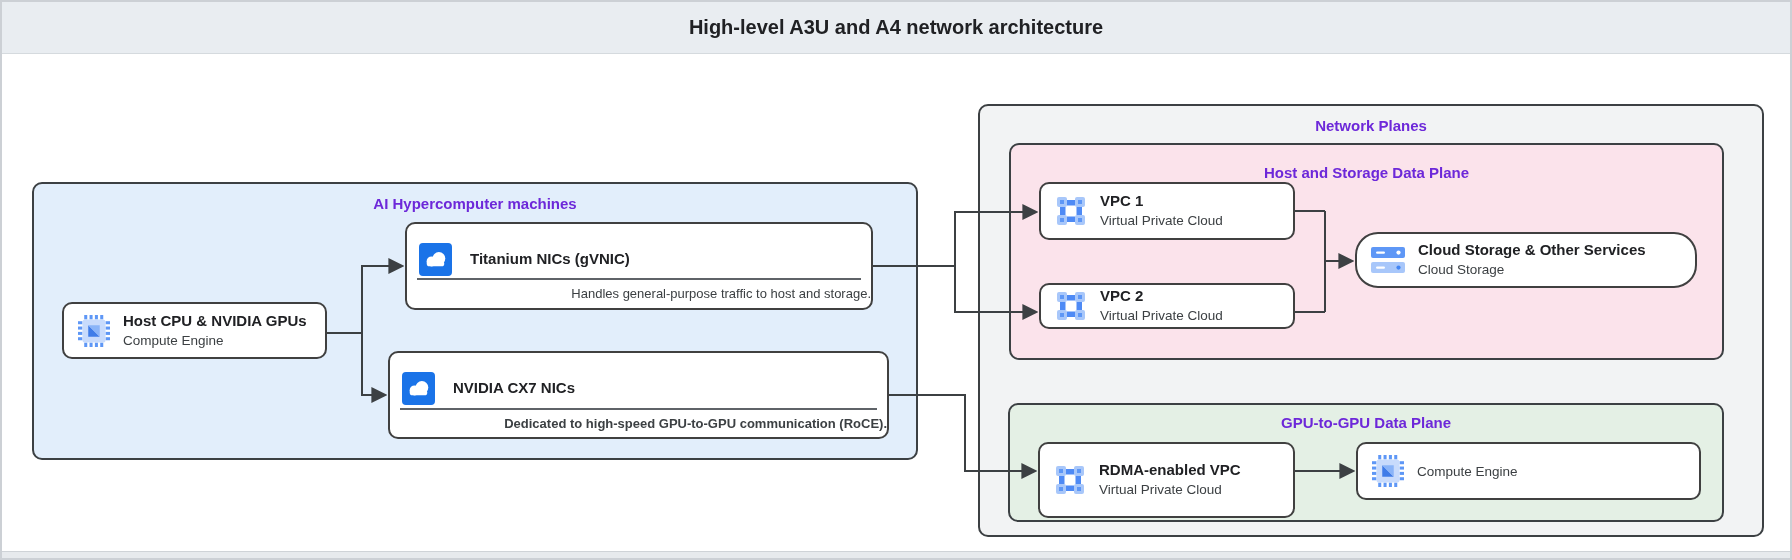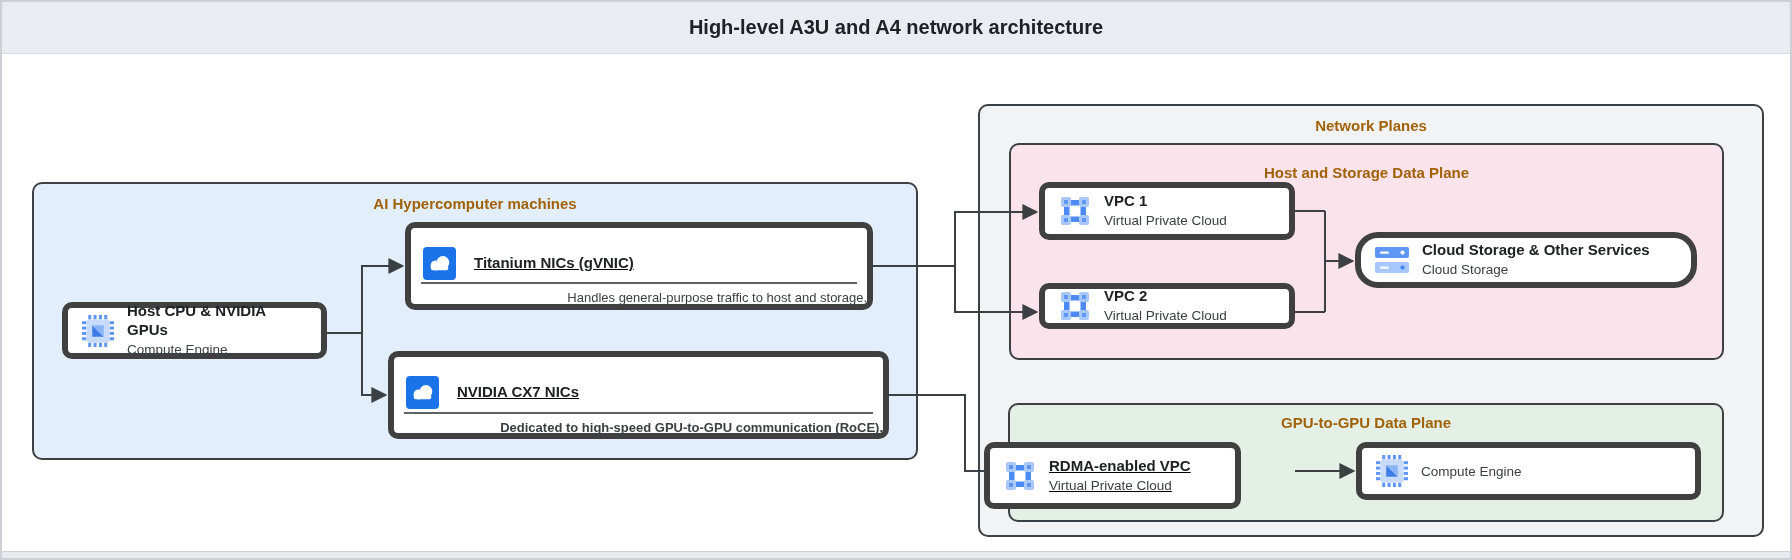--- a/index.html
+++ b/index.html
@@ -2,33 +2,33 @@
 <html><head>
 <meta charset="utf-8">
 <style>
   html,body{margin:0;padding:0;background:#ffffff;font-family:"Liberation Sans","DejaVu Sans",sans-serif;}
   .stage{position:relative;width:1792px;height:560px;background:#ffffff;border:2px solid #ccd0d5;box-sizing:border-box;overflow:hidden;}
   .header{position:absolute;left:0;top:0;width:100%;height:52px;background:#e9edf1;border-bottom:1px solid #d5dade;box-sizing:border-box;}
   .header-title{width:100%;text-align:center;line-height:50px;font-size:20px;font-weight:700;color:#202124;}
   .footer-strip{position:absolute;left:0;bottom:0;width:100%;height:7px;background:#e7eaed;border-top:1px solid #cfd3d7;box-sizing:border-box;}
 
   .container{position:absolute;border:2px solid #3c4043;border-radius:10px;box-sizing:border-box;}
-  .container-title{text-align:center;font-size:15px;font-weight:700;color:#a16207;padding-top:11px;}
+  .container-title{text-align:center;font-size:15px;font-weight:700;color:#6d28d9;padding-top:11px;}
   .c-blue{left:30px;top:180px;width:886px;height:278px;background:#e2eefb;}
   .c-gray{left:976px;top:102px;width:786px;height:433px;background:#f2f3f4;}
   .c-pink{left:1007px;top:141px;width:715px;height:217px;background:#fbe3eb;}
   .c-green{left:1006px;top:401px;width:716px;height:119px;background:#e4f0e5;}
 
-  .node{position:absolute;background:#ffffff;border:6px solid #404040;border-radius:10px;box-sizing:border-box;display:flex;align-items:center;padding:0 12px 0 14px;gap:13px;}
+  .node{position:absolute;background:#ffffff;border:2px solid #404040;border-radius:10px;box-sizing:border-box;display:flex;align-items:center;padding:0 12px 0 14px;gap:13px;}
   .node-title{font-size:15px;font-weight:700;color:#202124;line-height:1.25;}
   .node-subtitle{font-size:13.5px;color:#3c4043;line-height:1.3;margin-top:1px;}
   .icon{flex:0 0 auto;display:inline-flex;}
 
   .nic{display:block;padding:0;}
-  .nic-top{height:70px;display:flex;align-items:center;gap:18px;padding-left:12px;text-decoration:underline;}
+  .nic-top{height:70px;display:flex;align-items:center;gap:18px;padding-left:12px;}
   .nic-divider{position:absolute;left:10px;right:10px;height:2px;background:#5f6368;}
   .nic-desc{position:absolute;left:0;right:0;text-align:right;font-size:13px;color:#3c4043;}
 
   .connectors{position:absolute;left:0;top:0;pointer-events:none;}
 </style>
 </head>
 <body>
 
 <div class="stage">
 
@@ -208,21 +208,21 @@
         <rect x="5" y="20.4" width="9" height="2.4" rx="1.2" fill="#ffffff"></rect>
         <circle cx="27.5" cy="21.6" r="2.1" fill="#4285f4"></circle>
       </svg>
     </span>
     <div class="node-text">
       <div class="node-title">Cloud Storage &amp; Other Services</div>
       <div class="node-subtitle">Cloud Storage</div>
     </div>
   </div>
 
-  <div class="node" style="left:982px;top:440px;width:257px;height:67px;text-decoration:underline;">
+  <div class="node" style="left:1036px;top:440px;width:257px;height:76px;">
     <span class="icon">
       <svg width="32" height="32" viewBox="0 0 32 32">
         <g fill="#4e8af5">
           <rect x="5" y="12" width="5.5" height="8"></rect>
           <rect x="21.5" y="12" width="5.5" height="8"></rect>
           <rect x="12" y="5" width="8" height="5.5"></rect>
           <rect x="12" y="21.5" width="8" height="5.5"></rect>
         </g>
         <g fill="#a8c7fa">
           <rect x="2" y="2" width="10" height="10" rx="2"></rect>

